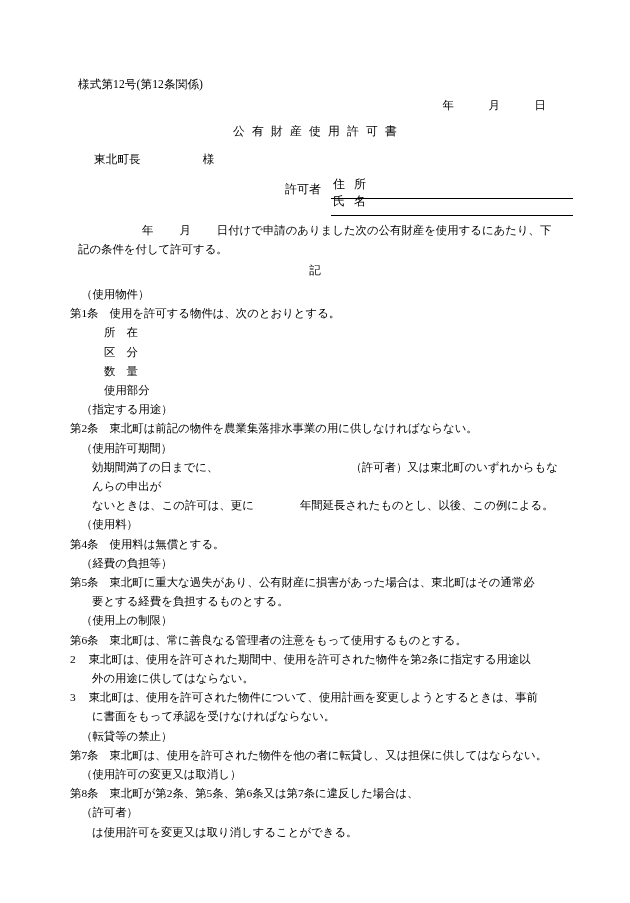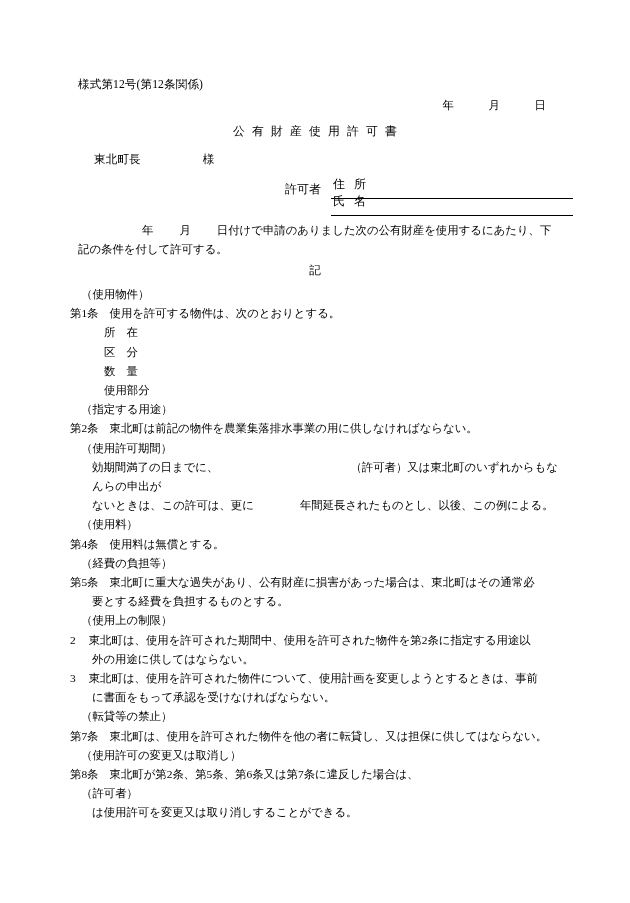--- a/index.html
+++ b/index.html
@@ -235,20 +235,21 @@
     <div class="cont"><span>ないときは、この許可は、更に</span><span class="b-md"></span><span>年間延長されたものとし、以後、この例による。</span></div>
 
     <div class="heading">（使用料）</div>
     <div class="art"><span class="num">第4条</span><span class="numgap"></span><span>使用料は無償とする。</span></div>
 
     <div class="heading">（経費の負担等）</div>
     <div class="art"><span class="num">第5条</span><span class="numgap"></span><span>東北町に重大な過失があり、公有財産に損害があった場合は、東北町はその通常必</span></div>
     <div class="cont">要とする経費を負担するものとする。</div>
 
     <div class="heading">（使用上の制限）</div>
+    <div class="art"><span class="num">第6条</span><span class="numgap"></span><span>東北町は、常に善良なる管理者の注意をもって使用するものとする。</span></div>
 
     <div class="clause"><span>2</span><span class="numgap"></span><span>東北町は、使用を許可された期間中、使用を許可された物件を第2条に指定する用途以</span></div>
     <div class="cont">外の用途に供してはならない。</div>
 
     <div class="clause"><span>3</span><span class="numgap"></span><span>東北町は、使用を許可された物件について、使用計画を変更しようとするときは、事前</span></div>
     <div class="cont">に書面をもって承認を受けなければならない。</div>
 
     <div class="heading">（転貸等の禁止）</div>
     <div class="art"><span class="num">第7条</span><span class="numgap"></span><span>東北町は、使用を許可された物件を他の者に転貸し、又は担保に供してはならない。</span></div>
 

